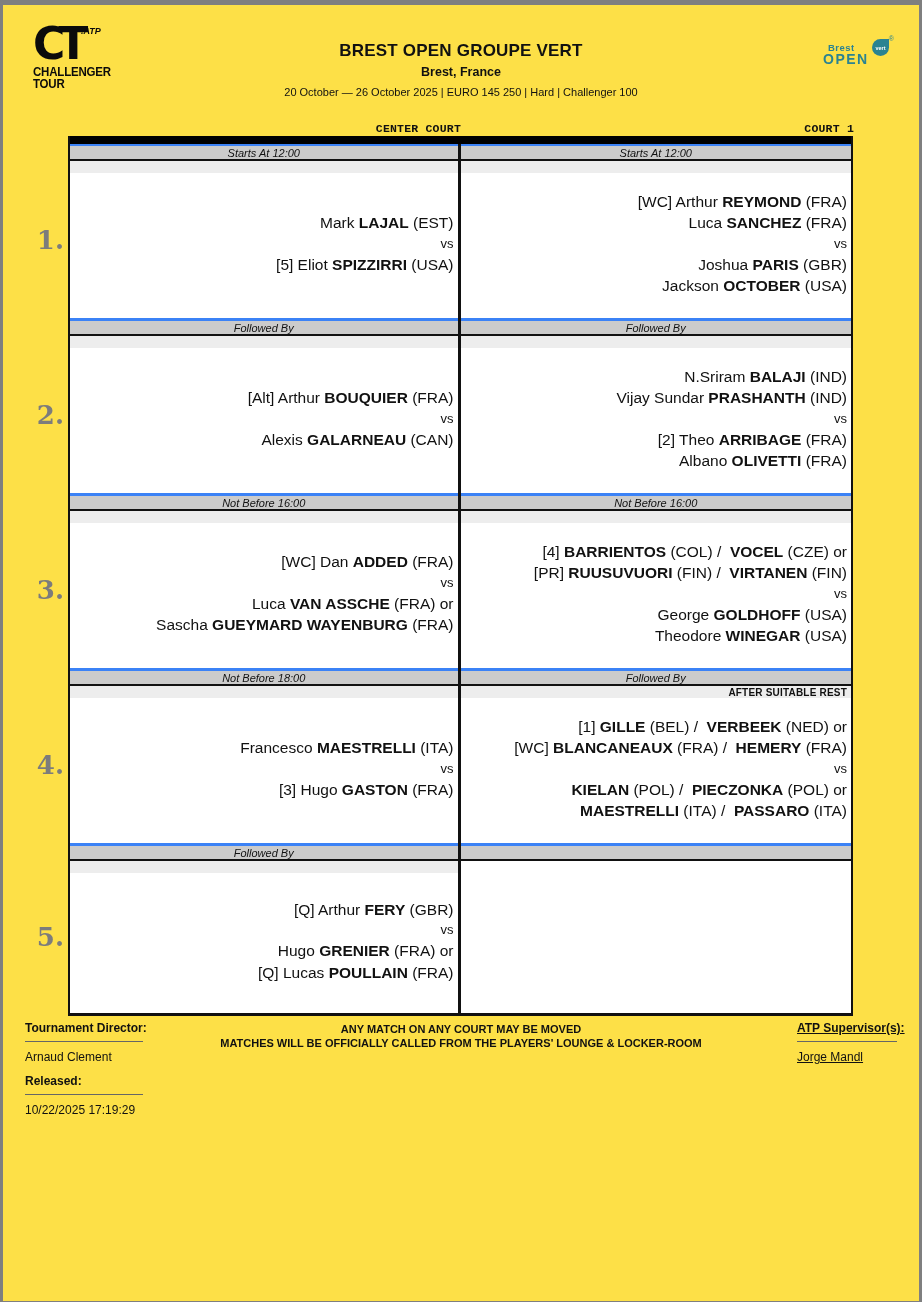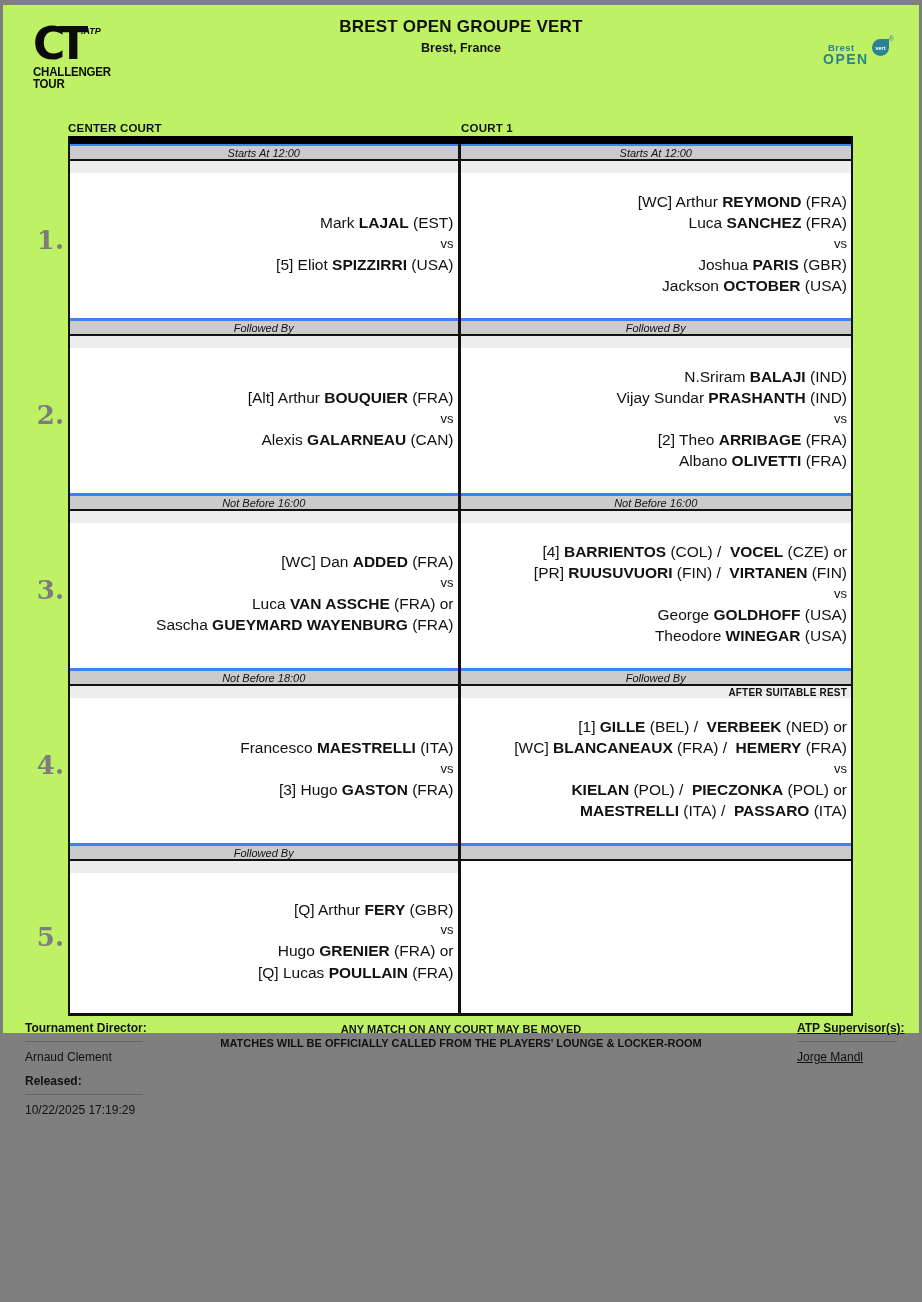--- a/index.html
+++ b/index.html
@@ -1,42 +1,42 @@
 <!DOCTYPE html>
 <html><head>
 <meta charset="utf-8">
 <style>
   html,body{margin:0;padding:0;}
   body{
     width:922px;height:1302px;position:relative;background:#7f7f7f;
     font-family:"Liberation Sans","DejaVu Sans",sans-serif;color:#111;
     -webkit-font-smoothing:antialiased;
   }
-  .page{position:absolute;left:3px;top:5px;width:916px;height:1028px;background:#bef264;overflow:visible;}
+  .page{position:absolute;left:3px;top:5px;width:916px;height:1296px;background:#fde047;overflow:visible;}
 
   
   .atp-logo{position:absolute;left:30px;top:20px;width:120px;height:70px;color:#0b0b0b;}
   .ct-mono{font-family:"DejaVu Sans",sans-serif;font-weight:bold;font-size:44px;line-height:38px;letter-spacing:-7px;}
   .atp-small{position:absolute;left:48px;top:1px;font-size:9px;font-weight:bold;font-style:italic;letter-spacing:0;}
   .ct-text{font-size:11.5px;font-weight:bold;line-height:11px;margin-top:3px;transform:scaleY(1.12);transform-origin:top left;letter-spacing:-0.2px;}
 
-  .h-center{position:absolute;left:140px;right:140px;top:12px;text-align:center;}
+  .h-center{position:absolute;left:140px;right:140px;top:36px;text-align:center;}
   .h-title{font-size:17px;font-weight:bold;letter-spacing:0.2px;}
   .h-loc{font-size:12.5px;font-weight:bold;margin-top:4px;}
   .h-details{font-size:11px;margin-top:7px;}
   .order-title{position:absolute;left:0;right:0;top:85px;text-align:center;font-size:15.5px;font-weight:bold;letter-spacing:0.2px;}
 
   .brest-logo{position:absolute;left:820px;top:37px;width:72px;height:42px;color:#2b8391;}
   .bl-1{font-size:9.5px;font-weight:bold;letter-spacing:0.5px;margin-left:5px;}
   .bl-2{font-size:14px;font-weight:bold;letter-spacing:1.5px;margin-top:-2px;}
   .bl-drop{position:absolute;right:6px;top:-3px;width:17px;height:17px;background:#2b8391;border-radius:50% 0 50% 50%;display:flex;align-items:center;justify-content:center;}
   .bl-drop span{color:#fff;font-size:5.5px;font-weight:bold;}
   .bl-reg{position:absolute;right:1px;top:-7px;font-size:7px;}
 
-  .col-head{position:absolute;top:117px;width:393px;text-align:left;font-weight:bold;font-size:11.5px;letter-spacing:0.2px;}
+  .col-head{position:absolute;top:117px;width:393px;text-align:right;font-weight:bold;font-size:11.5px;letter-spacing:0.2px;font-family:Liberation Mono, monospace;}
   .col-head.c1{left:65px;} .col-head.c2{left:458px;}
 
   
   .optable{position:absolute;left:65px;top:131px;width:785px;box-sizing:border-box;
     border-left:2px solid #111;border-right:2px solid #111;border-bottom:3px solid #111;}
   .topbar{height:8px;background:#000;}
   .section{display:flex;position:relative;}
   .colcell{width:50%;box-sizing:border-box;display:flex;flex-direction:column;}
   .colcell.first{border-right:3px solid #111;}
   .band{height:13px;background:#cbcbcb;border-top:3px solid #3b82f6;border-bottom:2px solid #111;
@@ -74,20 +74,21 @@
     </div>
     <div class="ct-text">
       <div>CHALLENGER</div>
       <div>TOUR</div>
     </div>
   </div>
 
   <div class="h-center">
     <div class="h-title">BREST OPEN GROUPE VERT</div>
     <div class="h-loc">Brest, France</div>
+    <div class="h-details">20 October — 26 October 2025 | EURO 145 250 | Hard | Challenger 100</div>
   </div>
 
   <div class="brest-logo">
     <div class="bl-reg">®</div>
     <div class="bl-drop">
         <span>vert</span>
       </div>
     <div class="bl-1">Brest</div>
     <div class="bl-2">OPEN</div>
   </div>

